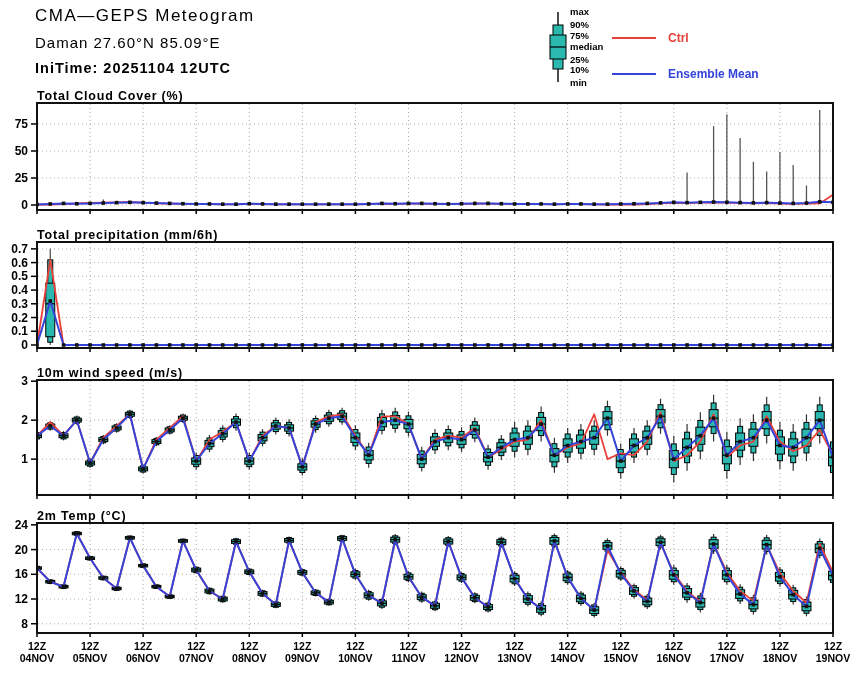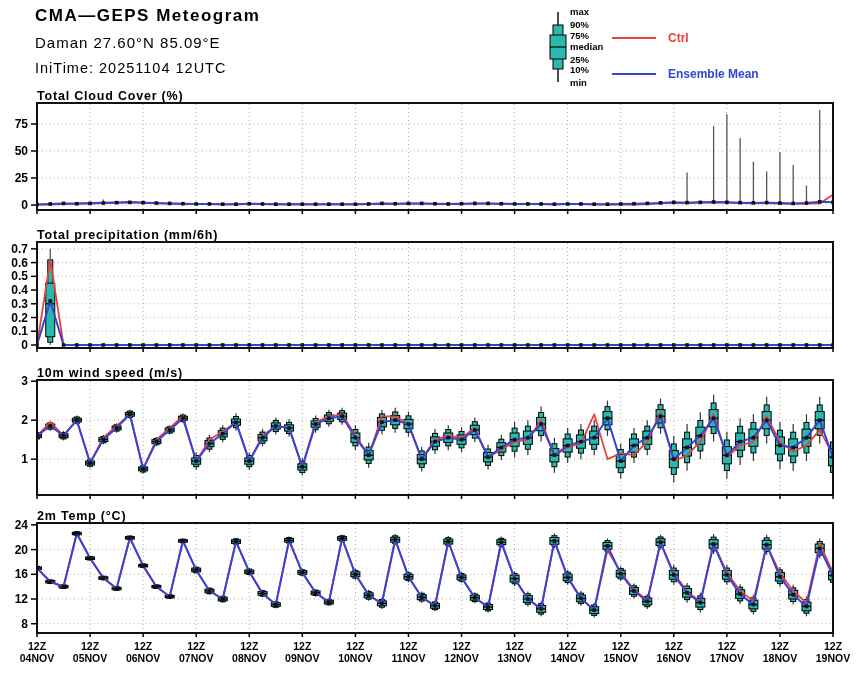--- a/index.html
+++ b/index.html
@@ -1,21 +1,21 @@
 <!DOCTYPE html>
 <html><head>
 <meta charset="utf-8">
 <style>
   html,body{margin:0;padding:0;background:#ffffff;}
   .screen{position:relative;width:860px;height:676px;background:#ffffff;overflow:hidden;
           font-family:"Liberation Sans",sans-serif;color:#000;}
   .header{position:absolute;left:35px;top:6px;}
-  .header .title{font-size:17px;font-weight:bold;letter-spacing:1.5px;margin:0 0 8px 0;}
+  .header .title{font-size:17px;font-weight:normal;letter-spacing:1.5px;margin:0 0 8px 0;}
   .header .station{font-size:15px;font-weight:normal;letter-spacing:1px;margin:0 0 9px 0;}
-  .header .initime{font-size:14.5px;font-weight:normal;letter-spacing:1px;margin:0;}
+  .header .initime{font-size:14.5px;font-weight:bold;letter-spacing:1px;margin:0;}
   svg text{font-family:"Liberation Sans",sans-serif;}
 </style>
 </head>
 <body>
 
 <div class="screen">
   <svg id="charts" width="860" height="676" viewBox="0 0 860 676">
       <g>
         <line x1="558" y1="12" x2="558" y2="82" stroke="#000" stroke-width="1.4"></line>
         <rect x="553" y="25" width="10" height="44" fill="#2bb8ae" stroke="#000" stroke-width="1"></rect>

